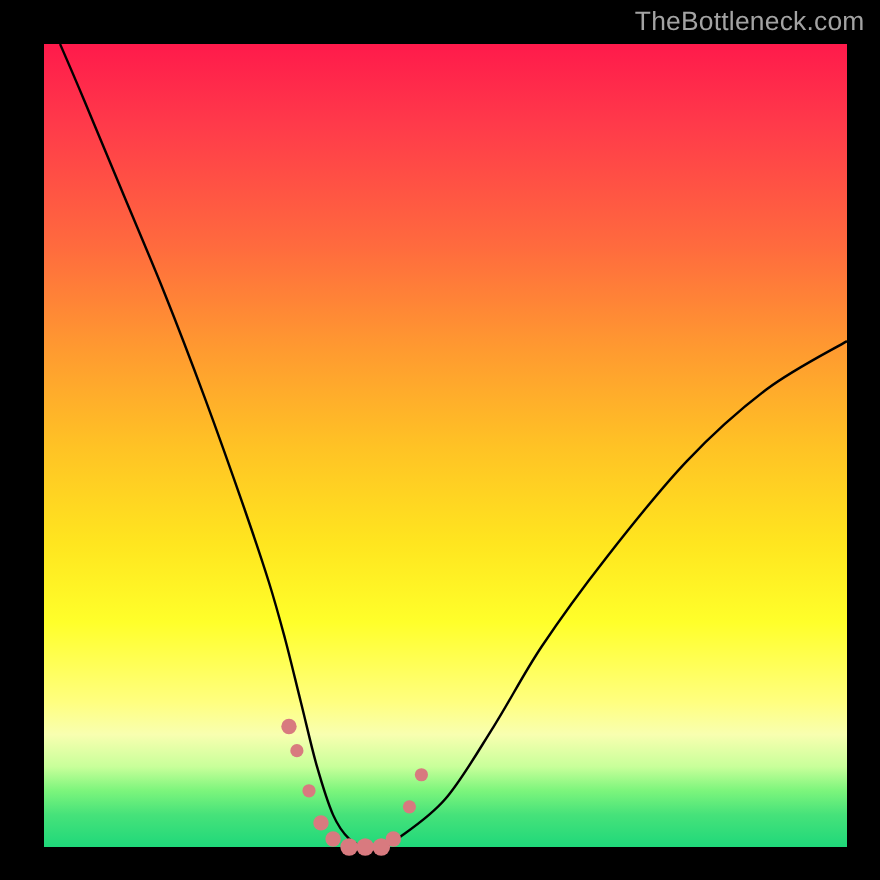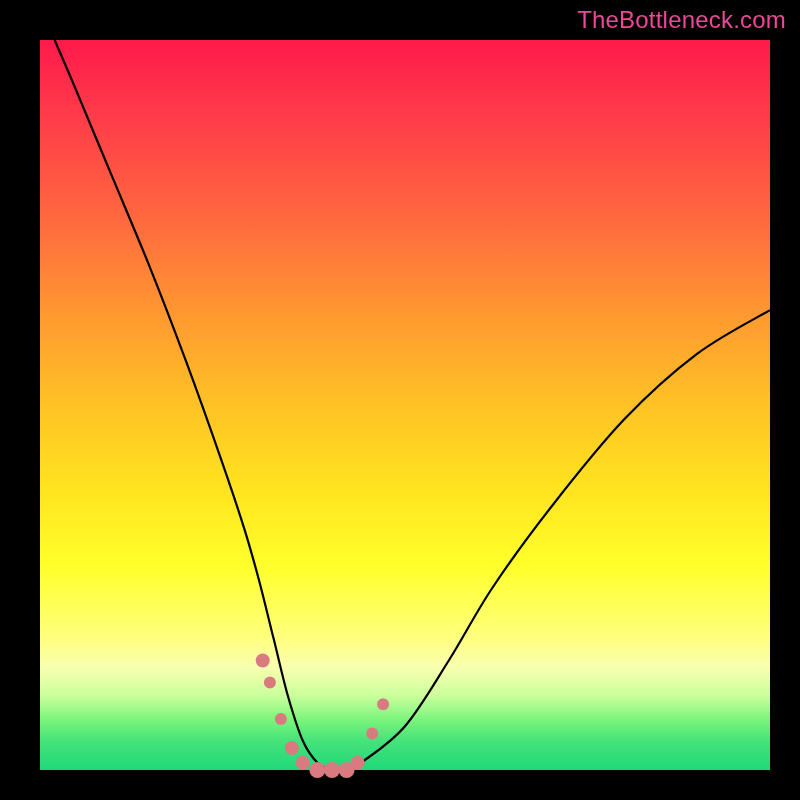--- a/index.html
+++ b/index.html
@@ -37,21 +37,21 @@
       #f8ffb0 86%,
       #c8ff9a 90%,
       #7cf57c 93%,
       #46e27a 96%,
       #1fd87a 100%);
   }
   .watermark {
     position: absolute;
     top: 6px;
     right: 14px;
-    color: #ec4899;
+    color: #a3a3a3;
     font-size: 24px;
     font-weight: 500;
     letter-spacing: 0.2px;
     user-select: none;
   }
   svg.curve {
     position: absolute;
     left: 40px;
     top: 40px;
     width: 730px;

